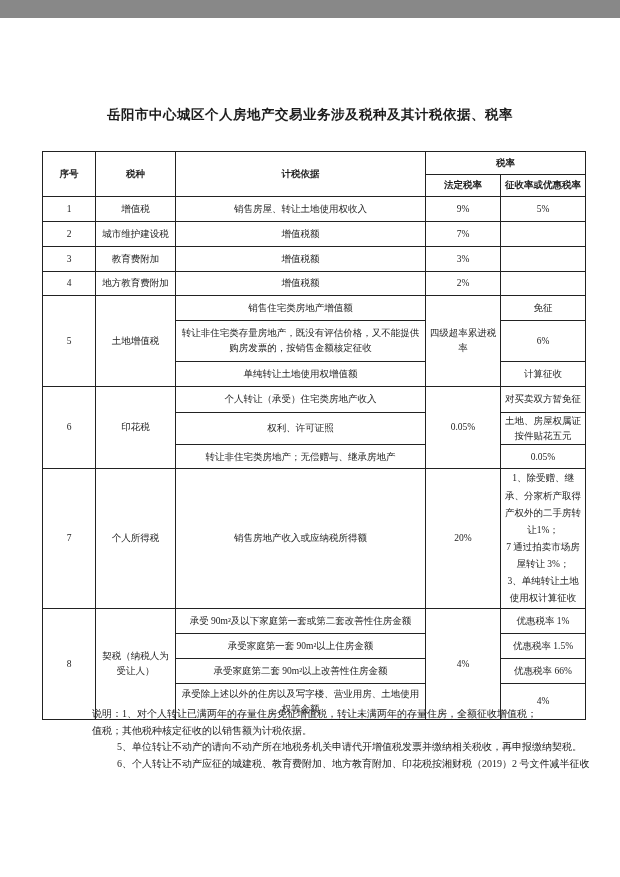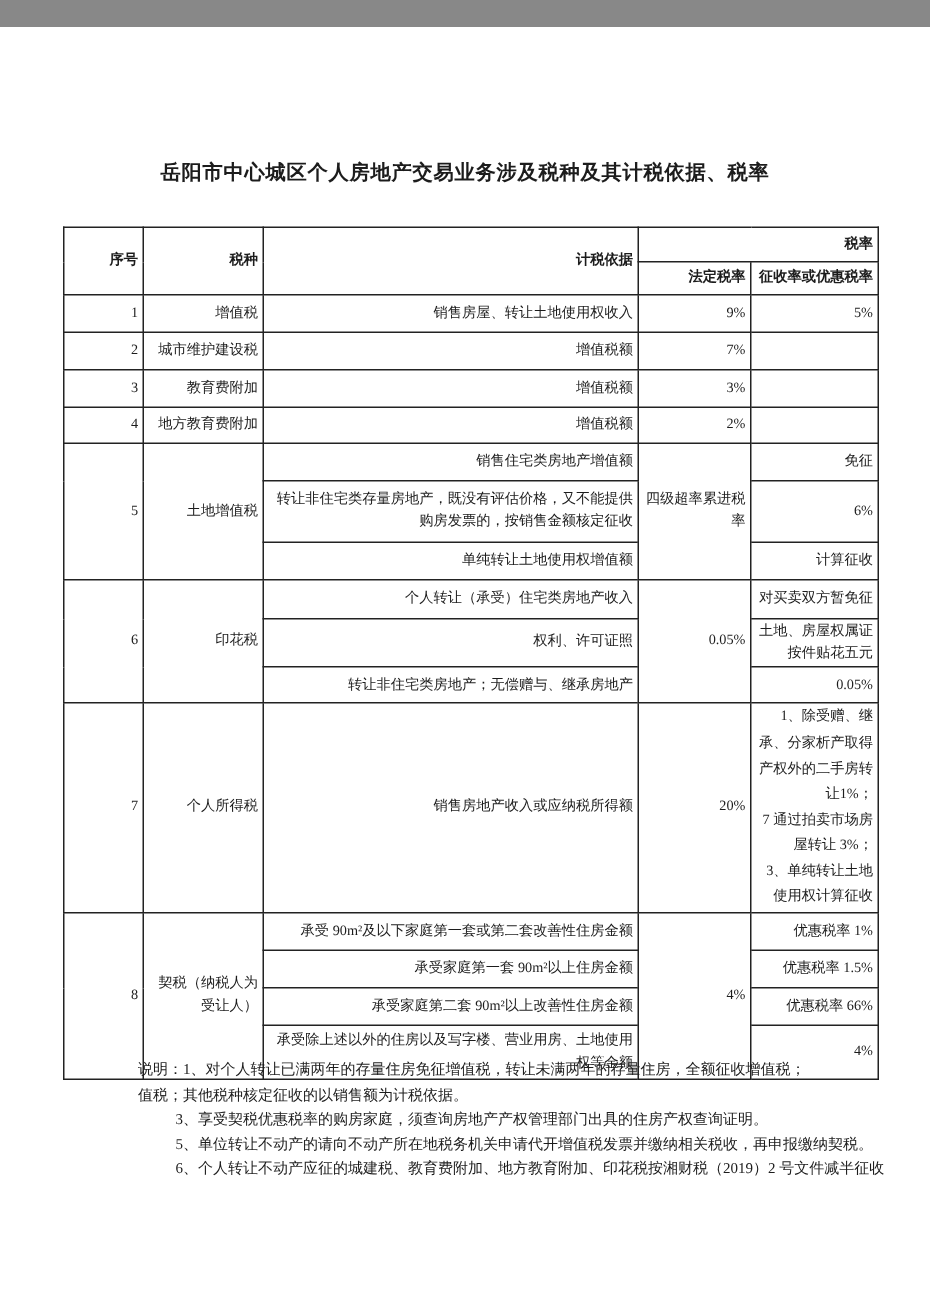--- a/index.html
+++ b/index.html
@@ -16,21 +16,21 @@
     position:absolute; left:42px; top:133px; width:543px;
     border-collapse:collapse; table-layout:fixed;
   }
   table.tax col.c-no   { width:53px; }
   table.tax col.c-tax  { width:80px; }
   table.tax col.c-basis{ width:250px; }
   table.tax col.c-stat { width:75px; }
   table.tax col.c-pref { width:85px; }
   table.tax th, table.tax td {
     border:1px solid #222; font-size:9.5px; font-weight:normal;
-    text-align:right; vertical-align:middle; padding:1px 3px;
+    text-align:center; vertical-align:middle; padding:1px 3px;
     line-height:1.55; word-break:break-all; overflow:hidden;
   }
   table.tax th { font-weight:bold; }
   td.al { text-align:left; }
   td.pref-list { text-align:left; vertical-align:middle; padding:2px 4px; }
   td.pref-list div { line-height:1.8; }
   tr.h23{height:23px} tr.h22{height:22px} tr.h25{height:25px} tr.h24{height:24px}
   tr.h41{height:41px} tr.h26{height:26px} tr.h32{height:32px}
   tr.h128{height:128px} tr.h36{height:36px}
   .notes {
@@ -163,18 +163,17 @@
       <tr class="h36">
         <td class="al">承受除上述以外的住房以及写字楼、营业用房、土地使用权等金额</td>
         <td>4%</td>
       </tr>
     </tbody>
   </table>
 
   <div class="notes">
     <div class="note-line">说明：1、对个人转让已满两年的存量住房免征增值税，转让未满两年的存量住房，全额征收增值税；</div>
     <div class="note-line">值税；其他税种核定征收的以销售额为计税依据。</div>
-    <div class="note-line ind">3、享受契税优惠税率的购房家庭，须查询房地产产权管理部门出具的住房产权查询证明。</div>
     <div class="note-line ind">5、单位转让不动产的请向不动产所在地税务机关申请代开增值税发票并缴纳相关税收，再申报缴纳契税。</div>
     <div class="note-line ind">6、个人转让不动产应征的城建税、教育费附加、地方教育附加、印花税按湘财税（2019）2 号文件减半征收</div>
   </div>
 
 </div>
 
 </body></html>

